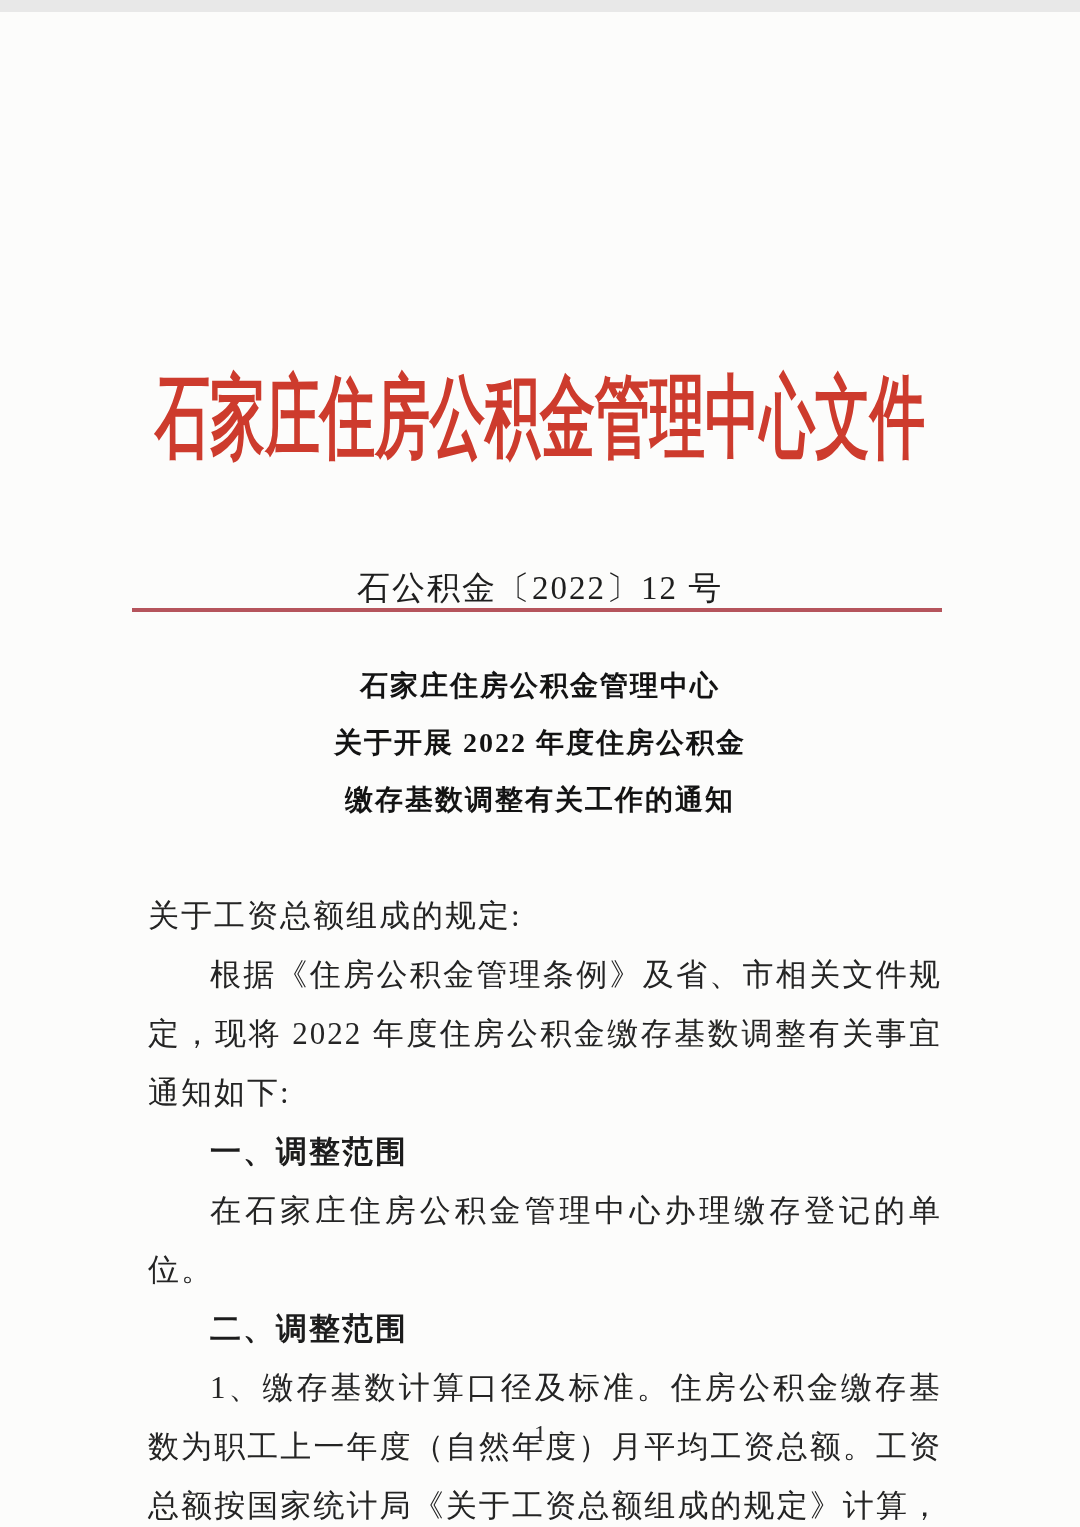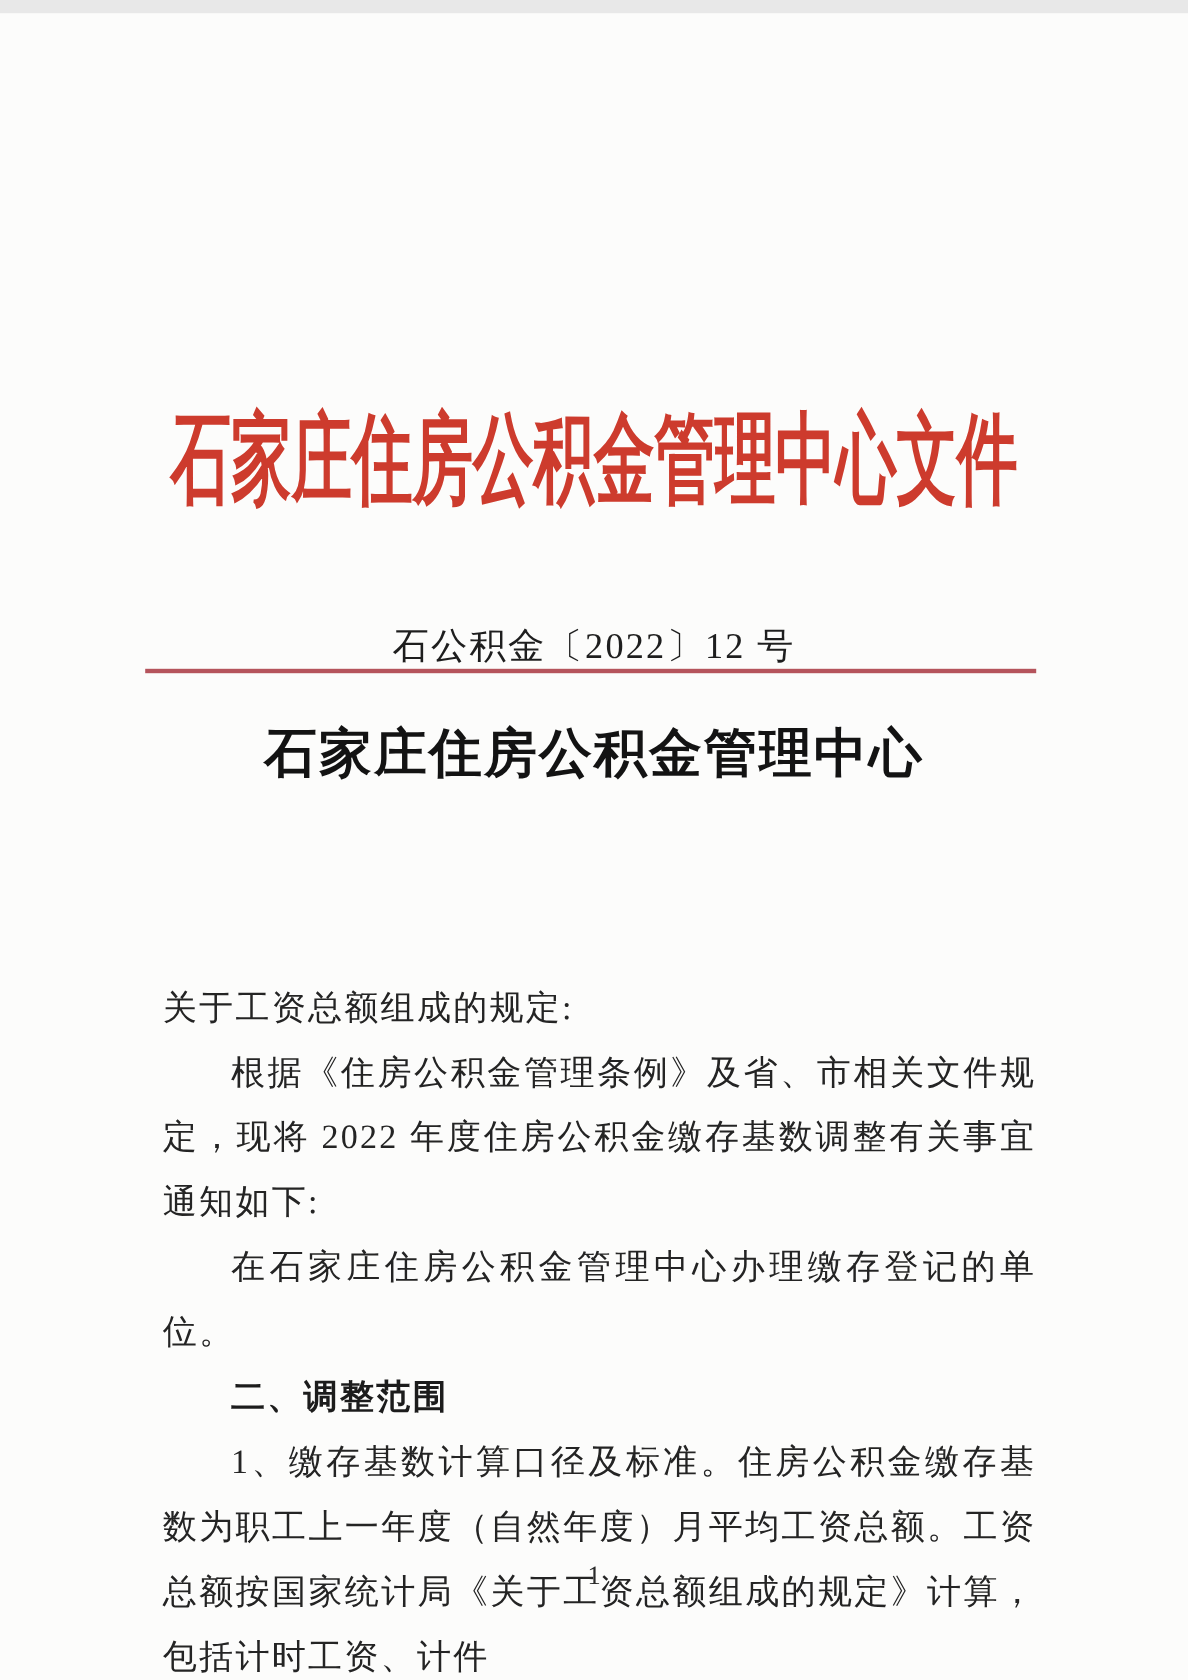--- a/index.html
+++ b/index.html
@@ -47,21 +47,21 @@
     width: 810px;
     height: 4px;
   }
   .title-block {
     position: absolute;
     top: 645px;
     left: 0;
     width: 100%;
     text-align: center;
     font-weight: bold;
-    font-size: 48px;
+    font-size: 28px;
     line-height: 57px;
     letter-spacing: 2px;
     color: #131313;
   }
   .body-block {
     position: absolute;
     top: 874px;
     left: 148px;
     width: 794px;
     font-size: 31px;
@@ -95,25 +95,28 @@
 <div class="page">
 
   <div class="red-header" style="color: rgb(205, 59, 45);">石家庄住房公积金管理中心文件</div>
 
   <div class="doc-number">石公积金〔2022〕12 号</div>
 
   <div class="red-divider" style="background-color: rgb(181, 84, 92);"></div>
 
   <div class="title-block">
     <div>石家庄住房公积金管理中心</div>
+    <div>关于开展 2022 年度住房公积金</div>
+    <div>缴存基数调整有关工作的通知</div>
   </div>
 
   <div class="body-block">
     <p>关于工资总额组成的规定:</p>
     <p class="indent">根据《住房公积金管理条例》及省、市相关文件规定，现将 2022 年度住房公积金缴存基数调整有关事宜通知如下:</p>
+    <p class="indent section-heading">一、调整范围</p>
     <p class="indent">在石家庄住房公积金管理中心办理缴存登记的单位。</p>
     <p class="indent section-heading">二、调整范围</p>
     <p class="indent">1、缴存基数计算口径及标准。住房公积金缴存基数为职工上一年度（自然年度）月平均工资总额。工资总额按国家统计局《关于工资总额组成的规定》计算，包括计时工资、计件</p>
   </div>
 
   <div class="page-number">1</div>
 
 </div>
 
 </body></html>

